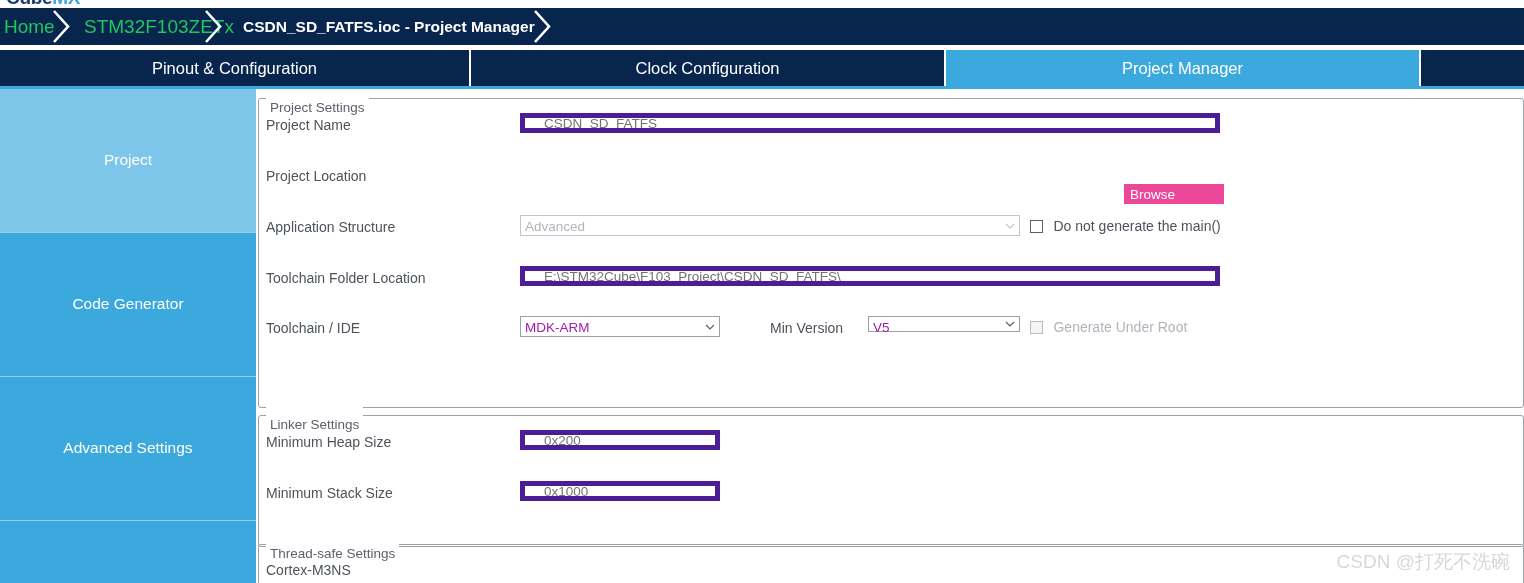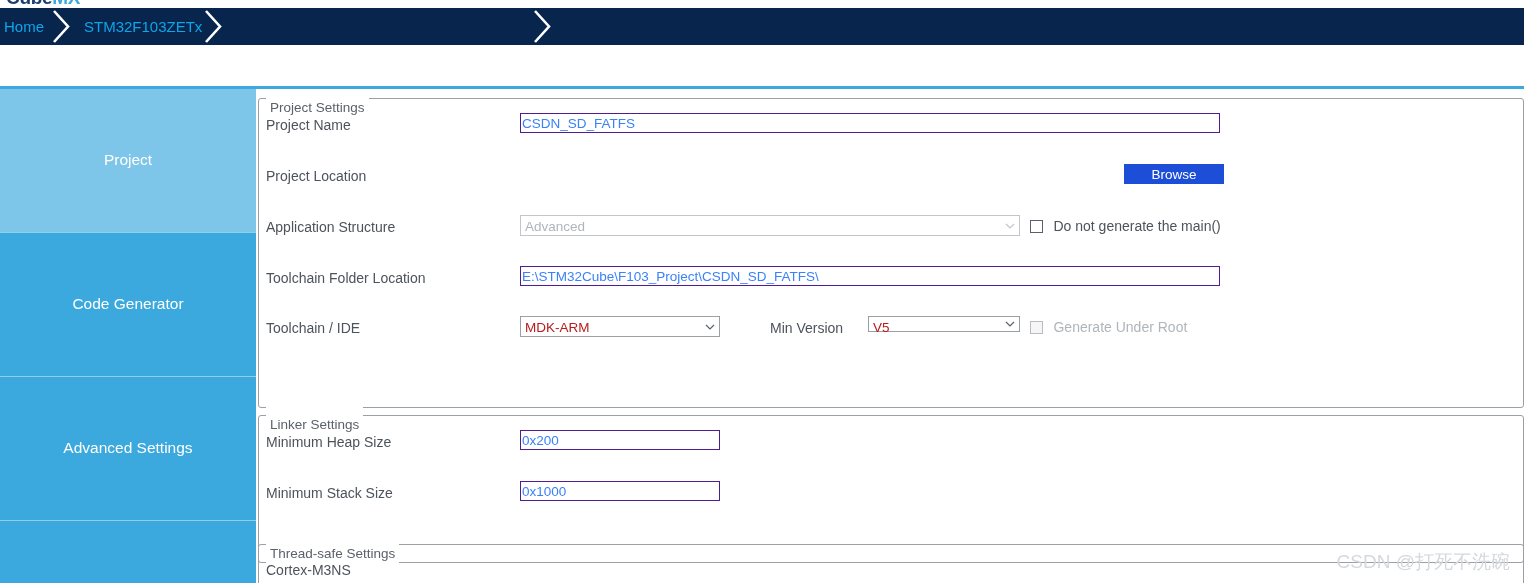--- a/index.html
+++ b/index.html
@@ -43,22 +43,22 @@
     left: 0; top: 8px;
     width: 1524px; height: 37px;
     background: #07254d;
     overflow: hidden;
   }
   .crumb {
     position: absolute;
     top: 0;
     height: 37px;
     line-height: 37px;
-    color: #0ea5e9;
-    font-size: 15px;
+    color: #22c55e;
+    font-size: 19px;
     white-space: nowrap;
     cursor: pointer;
   }
   .crumb.active {
     color: #ffffff;
     font-weight: bold;
     font-size: 15.5px;
   }
   .chev {
     position: absolute;
@@ -153,49 +153,50 @@
 
   .field-label {
     position: absolute;
     font-size: 14px;
     color: #4d535b;
     white-space: nowrap;
   }
 
   input.txt {
     position: absolute;
-    border: 1px solid #4c1d95;
+    border: 5px solid #4c1d95;
     background: #ffffff;
     font-family: "Liberation Sans", sans-serif;
     font-size: 13.5px;
-    color: #3b82f6;
-    padding: 0 1px;
+    color: #737373;
+    padding: 0 19px;
     outline: none;
     border-radius: 0;
   }
 
   .btn {
     position: absolute;
-    background: #1d4ed8;
+    background: #ec4899;
     color: #ffffff;
     border: none;
     font-family: "Liberation Sans", sans-serif;
     font-size: 13.5px;
     cursor: pointer;
-    text-align: center;
+    text-align: left;
     line-height: 20px;
+    margin-top: 20px;
   }
 
   
   .combo {
     position: absolute;
     border: 1px solid #9aa0a6;
     background: #ffffff;
     font-size: 13.5px;
-    color: #b91c1c;
+    color: #a21caf;
     cursor: pointer;
   }
   .combo.disabled { color: #b0b5bb; border-color: #c2c6cb; cursor: default; }
   .combo-value {
     position: absolute;
     left: 4px; top: 0;
     right: 20px;
     line-height: inherit;
     white-space: nowrap;
     overflow: hidden;
@@ -265,27 +266,36 @@
       <svg width="26" height="37" viewBox="0 0 26 37">
           <path d="M4 3 L18 18.5 L4 34" fill="none" stroke="#ffffff" stroke-width="2.6"></path>
         </svg>
     </div>
     <div class="crumb" style="left:84px;">STM32F103ZETx</div>
     <div class="chev" style="left:202px;">
       <svg width="26" height="37" viewBox="0 0 26 37">
           <path d="M4 3 L18 18.5 L4 34" fill="none" stroke="#ffffff" stroke-width="2.6"></path>
         </svg>
     </div>
+    <div class="crumb active" style="left:243px;">CSDN_SD_FATFS.ioc - Project Manager</div>
     <div class="chev" style="left:531px;">
       <svg width="26" height="37" viewBox="0 0 26 37">
           <path d="M4 3 L18 18.5 L4 34" fill="none" stroke="#ffffff" stroke-width="2.6"></path>
         </svg>
     </div>
   </div>
 
+  <div class="tabbar">
+    <div class="tab" style="left:0px; width:469px;">Pinout &amp; Configuration</div>
+    <div class="tab-sep" style="left:469px;"></div>
+    <div class="tab" style="left:471px; width:473px;">Clock Configuration</div>
+    <div class="tab-sep" style="left:944px;"></div>
+    <div class="tab active" style="left:946px; width:473px;">Project Manager</div>
+    <div class="tab-sep" style="left:1419px;"></div>
+  </div>
   <div class="tabbar-underline"></div>
 
   <div class="sidebar">
     <div class="side-item active" style="top:0px; height:144px;">
       <span class="side-item-label" style="top:62px;">Project</span>
     </div>
     <div class="side-item" style="top:144px; height:144px;">
       <span class="side-item-label" style="top:62px;">Code Generator</span>
     </div>
     <div class="side-item" style="top:288px; height:144px;">
@@ -341,21 +351,21 @@
         <svg width="10" height="6" viewBox="0 0 10 6">
             <path d="M1 1 L5 5 L9 1" fill="none" stroke="#5b616b" stroke-width="1.2"></path>
           </svg>
       </span>
     </div>
     <div class="cb-wrap" style="left:774px; top:229px;">
       <span class="cb-box dis"></span>
       <span class="cb-label dis">Generate Under Root</span>
     </div>
 
-    <div class="groupbox" style="left:2px; top:326px; width:1266px; height:148px;text-decoration:underline;">
+    <div class="groupbox" style="left:2px; top:326px; width:1266px; height:132px;text-decoration:underline;">
       <div class="group-title">Linker Settings</div>
     </div>
 
     <div class="field-label" style="left:10px; top:345px;">Minimum Heap Size</div>
     <input class="txt" style="left: 264px; top: 341px; width: 200px; height: 20px;" type="text" value="0x200">
 
     <div class="field-label" style="left:10px; top:396px;">Minimum Stack Size</div>
     <input class="txt" style="left: 264px; top: 392px; width: 200px; height: 20px;" type="text" value="0x1000">
 
     <div class="groupbox" style="left:2px; top:455px; width:1266px; height:120px;">

